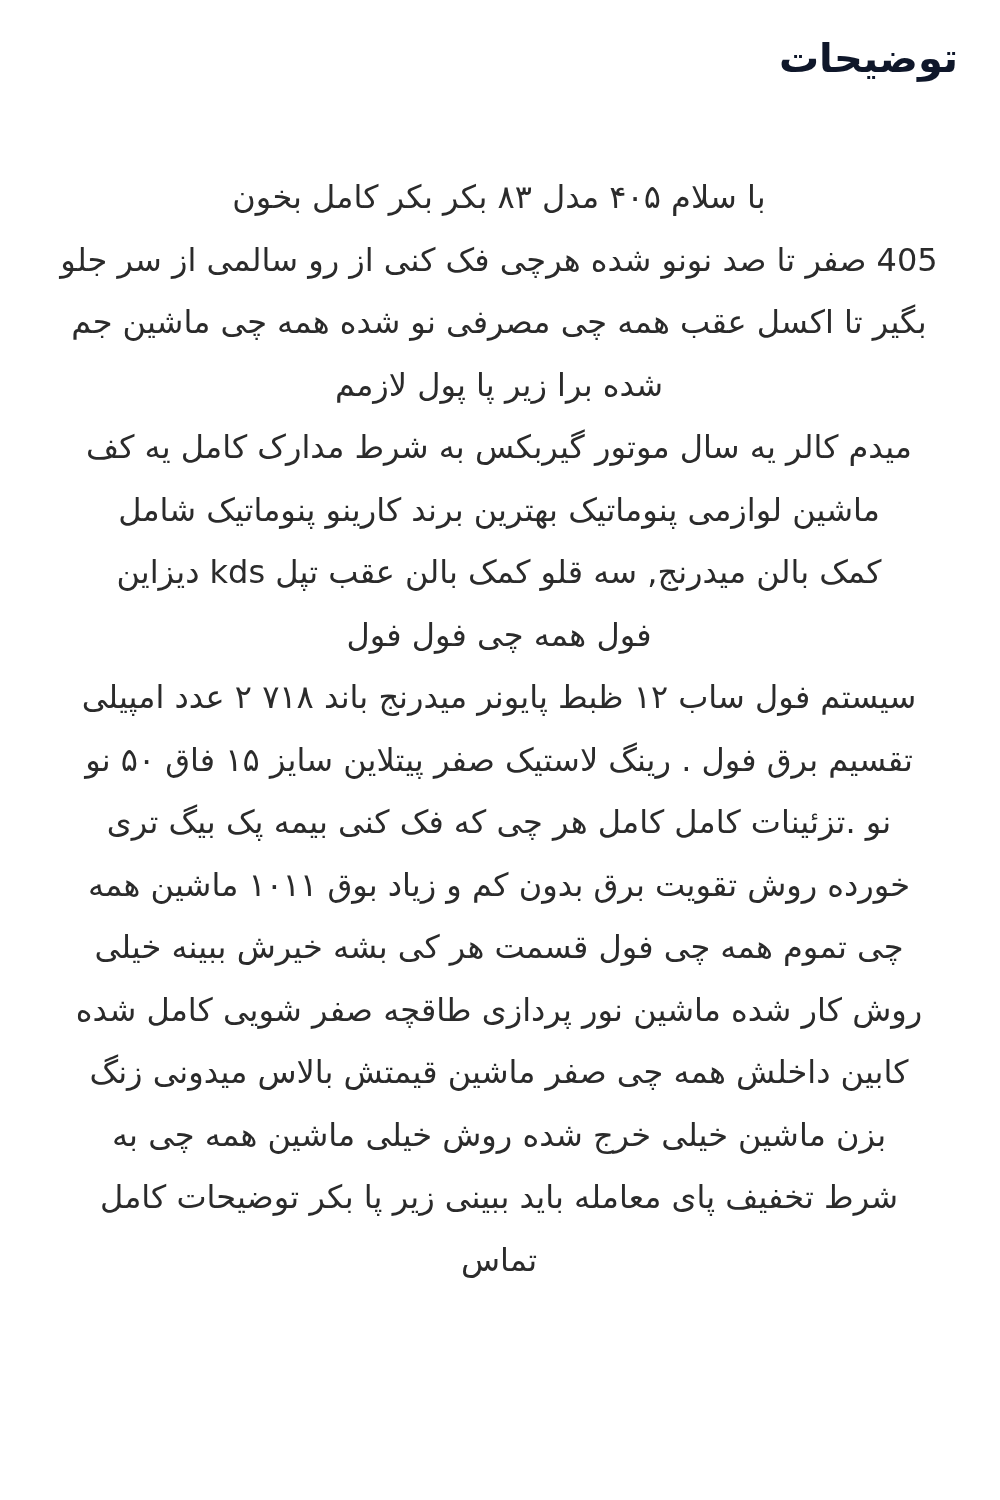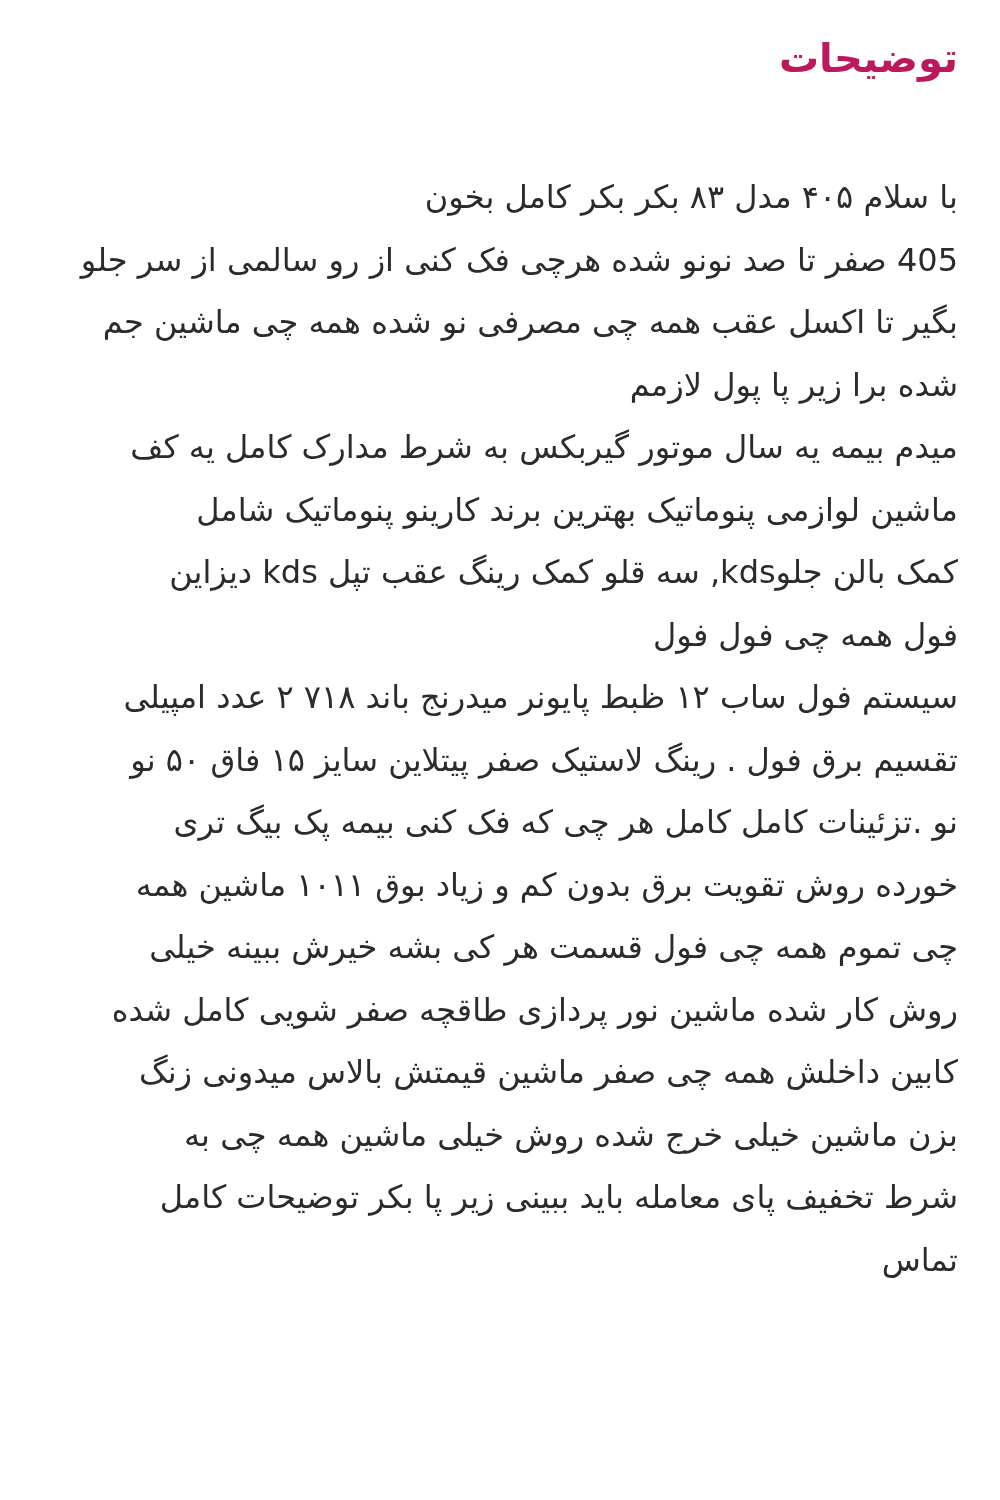--- a/index.html
+++ b/index.html
@@ -22,53 +22,53 @@
       padding: 0 42px 0 40px;
       direction: rtl;
     }
     .title {
       position: absolute;
       top: 34px;
       right: 42px;
       margin: 0;
       font-size: 40px;
       font-weight: bold;
-      color: #be185d;
+      color: #0f172a;
       line-height: 1.2;
     }
     .body {
       position: absolute;
       top: 166px;
       right: 42px;
       left: 40px;
       margin: 0;
     }
     .line {
       display: block;
       font-size: 32px;
       line-height: 62.5px;
       height: 62.5px;
       white-space: nowrap;
-      text-align: right;
+      text-align: center;
       color: #2b2b2b;
     }
   </style>
 </head>
 <body>
 
 <div class="section">
   <h2 class="title">توضیحات</h2>
   <div class="body">
     <span class="line">با سلام ۴۰۵ مدل ۸۳ بکر بکر کامل بخون</span>
     <span class="line">405 صفر تا صد نونو شده هرچی فک کنی از رو سالمی از سر جلو</span>
     <span class="line">بگیر تا اکسل عقب همه چی مصرفی نو شده همه چی ماشین جم</span>
     <span class="line">شده برا زیر پا پول لازمم</span>
-    <span class="line">میدم بیمه یه سال موتور گیربکس به شرط مدارک کامل یه کف</span>
+    <span class="line">میدم کالر یه سال موتور گیربکس به شرط مدارک کامل یه کف</span>
     <span class="line">ماشین لوازمی پنوماتیک بهترین برند کارینو پنوماتیک شامل</span>
-    <span class="line">کمک بالن جلوkds, سه قلو کمک رینگ عقب تپل kds دیزاین</span>
+    <span class="line">کمک بالن میدرنج, سه قلو کمک بالن عقب تپل kds دیزاین</span>
     <span class="line">فول همه چی فول فول</span>
     <span class="line">سیستم فول ساب ۱۲ ظبط پایونر میدرنج باند ۷۱۸ ۲ عدد امپیلی</span>
     <span class="line">تقسیم برق فول . رینگ لاستیک صفر پیتلاین سایز ۱۵ فاق ۵۰ نو</span>
     <span class="line">نو .تزئینات کامل کامل هر چی که فک کنی بیمه پک بیگ تری</span>
     <span class="line">خورده روش تقویت برق بدون کم و زیاد بوق ۱۰۱۱ ماشین همه</span>
     <span class="line">چی تموم همه چی فول قسمت هر کی بشه خیرش ببینه خیلی</span>
     <span class="line">روش کار شده ماشین نور پردازی طاقچه صفر شویی کامل شده</span>
     <span class="line">کابین داخلش همه چی صفر ماشین قیمتش بالاس میدونی زنگ</span>
     <span class="line">بزن ماشین خیلی خرج شده روش خیلی ماشین همه چی به</span>
     <span class="line">شرط تخفیف پای معامله باید ببینی زیر پا بکر  توضیحات کامل</span>

